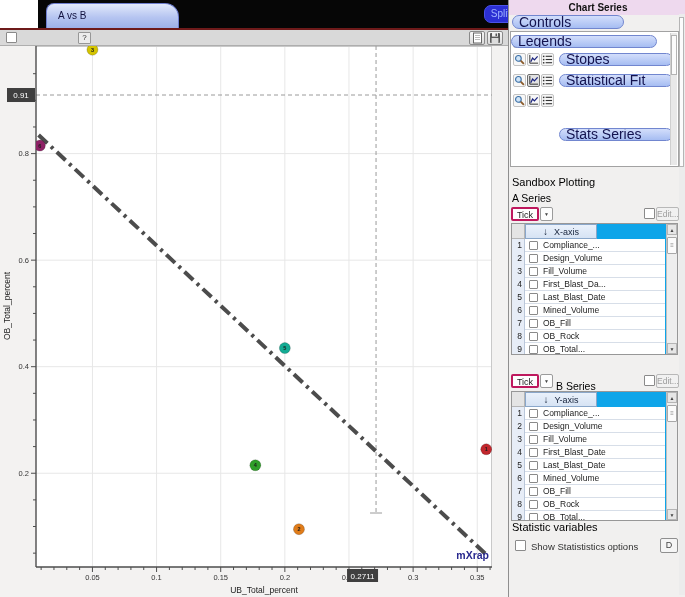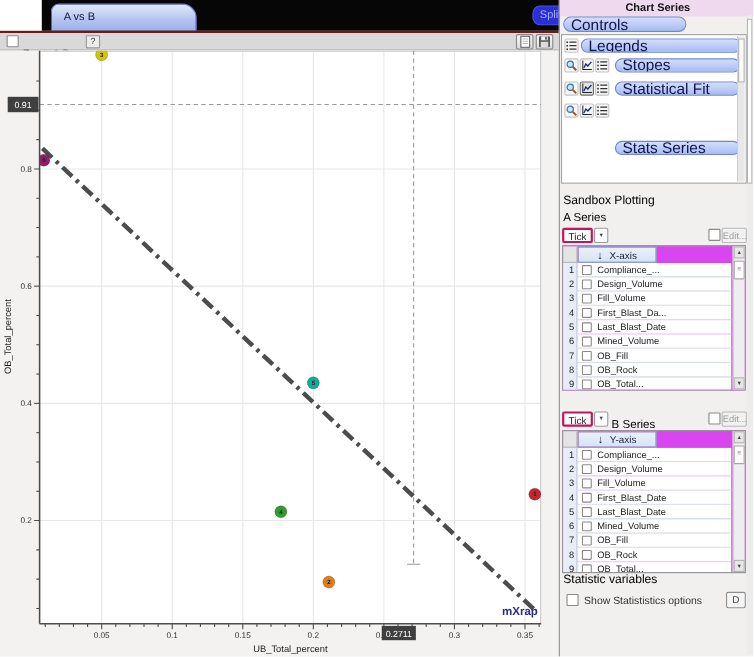--- a/index.html
+++ b/index.html
@@ -44,21 +44,21 @@
   .icon-btn { position:absolute; width:13px; height:13px; background:#f7f7f7; border:1px solid #c2c2c2;
         border-radius:2px; text-align:center; line-height:11px; padding:0; }
   .icon-btn.pressed { background:#e2e2e2; border:1px solid #6e6e6e; }
   .heading { position:absolute; font-weight:normal; color:#000; font-size:11px; }
   .tickbtn { position:absolute; width:28px; height:14px; background:#fdfdfd; border:2px solid #be185d;
         border-radius:2px; font-size:9px; color:#222; line-height:12px; text-align:center; }
   .tickarrow { position:absolute; width:13px; height:14px; background:#fdfdfd; border:1px solid #9b9b9b;
         border-radius:2px; font-size:5px; color:#444; line-height:12px; text-align:center; }
   .editbtn { position:absolute; width:23px; height:14px; background:#f1f1f1; border:1px solid #b8b8b8;
         border-radius:2px; font-size:8.5px; color:#9d9d9d; line-height:12px; text-align:center; }
-  .stable { position:absolute; left:2px; width:167px; background:#d946ef; border:1px solid #979797; }
+  .stable { position:absolute; left:2px; width:167px; background:#0ea5e9; border:1px solid #979797; }
   .st-header { position:absolute; left:0; top:0; right:12px; height:15px; }
   .st-corner { position:absolute; left:0; top:0; width:13px; height:15px; background:#e4e4e4; border-right:1px solid #b5b5b5; border-bottom:1px solid #b5b5b5; }
   .st-axis { position:absolute; left:13px; top:0; width:72px; height:15px; background:linear-gradient(#eaf1fb,#d6e3f4);
         border:1px solid #8aa7ca; font-size:9px; color:#15223a; text-align:center; line-height:14px; }
   .st-axis .sortarr { font-weight:bold; margin-right:6px; }
   .rows-clip { position:absolute; left:0; top:15px; right:12px; bottom:0; overflow:hidden; }
   .st-row { position:relative; height:13px; border-bottom:1px solid #d7dee8; background:#fff; }
   .st-num { position:absolute; left:0; top:0; width:13px; height:13px; background:#e7edf7; border-right:1px solid #bac7da;
         font-size:8.5px; color:#222; text-align:right; padding-right:2px; line-height:12px; }
   .st-cb { position:absolute; left:17px; top:2px; width:9px; height:9px; }
@@ -255,21 +255,21 @@
                 <line x1="4" y1="2.5" x2="11" y2="2.5"></line>
                 <line x1="4" y1="6" x2="11" y2="6"></line>
                 <line x1="4" y1="9.5" x2="11" y2="9.5"></line>
               </g>
               <g fill="#333">
                 <rect x="1" y="1.8" width="1.6" height="1.6"></rect>
                 <rect x="1" y="5.3" width="1.6" height="1.6"></rect>
                 <rect x="1" y="8.8" width="1.6" height="1.6"></rect>
               </g>
             </svg></button>
-          <button class="bluebtn series-row-btn" style="left: 17px; top: 3px; width: 146px; text-decoration: underline;">Legends</button>
+          <button class="bluebtn series-row-btn" style="left: 0; top: 3px; width: 146px;">Legends</button>
           <button class="icon-btn" style="left: 2px; top: 21px;"><svg width="11" height="11" viewBox="0 0 12 12">
               <circle cx="4.8" cy="4.8" r="3.1" fill="#cfe4f7" stroke="#3a6ea5" stroke-width="1.2"></circle>
               <line x1="7.3" y1="7.3" x2="10.8" y2="10.8" stroke="#8a5a2a" stroke-width="2"></line>
             </svg></button>
           <button class="icon-btn" style="left: 16px; top: 21px;"><svg width="11" height="11" viewBox="0 0 12 12">
               <path d="M2,1 V10 H11" fill="none" stroke="#222" stroke-width="1"></path>
               <polyline points="3,8.5 5,4.5 7,6.5 10.5,2.5" fill="none" stroke="#1a237e" stroke-width="1.3"></polyline>
             </svg></button>
           <button class="icon-btn" style="left: 30px; top: 21px;"><svg width="11" height="11" viewBox="0 0 12 12">
               <g stroke="#333" stroke-width="1.2">

